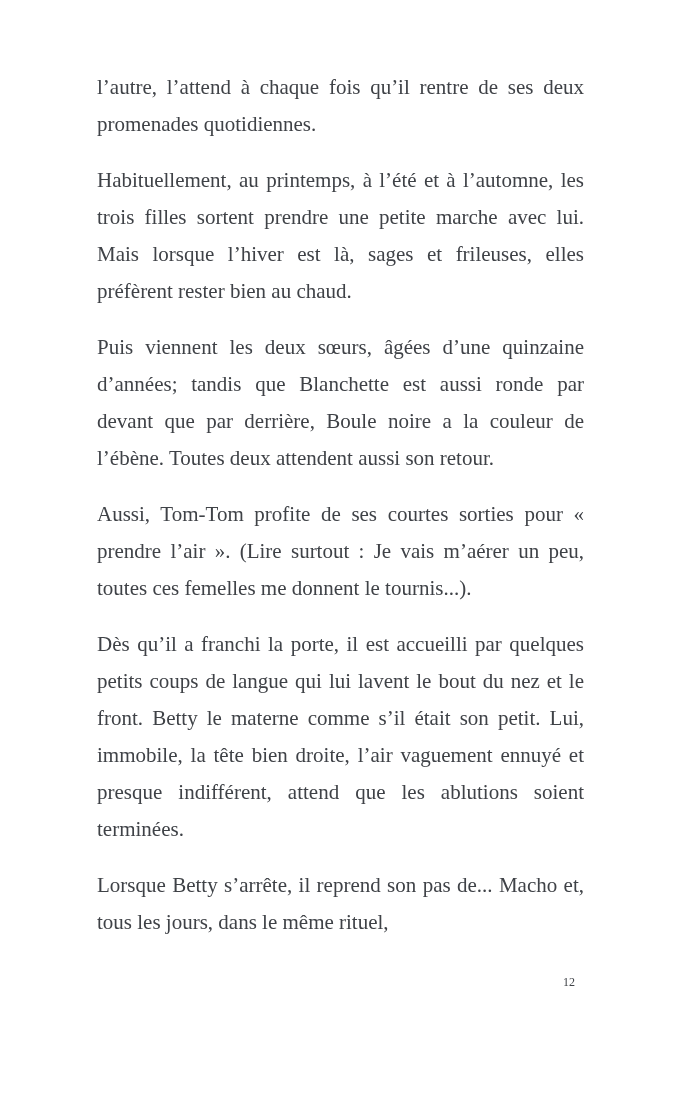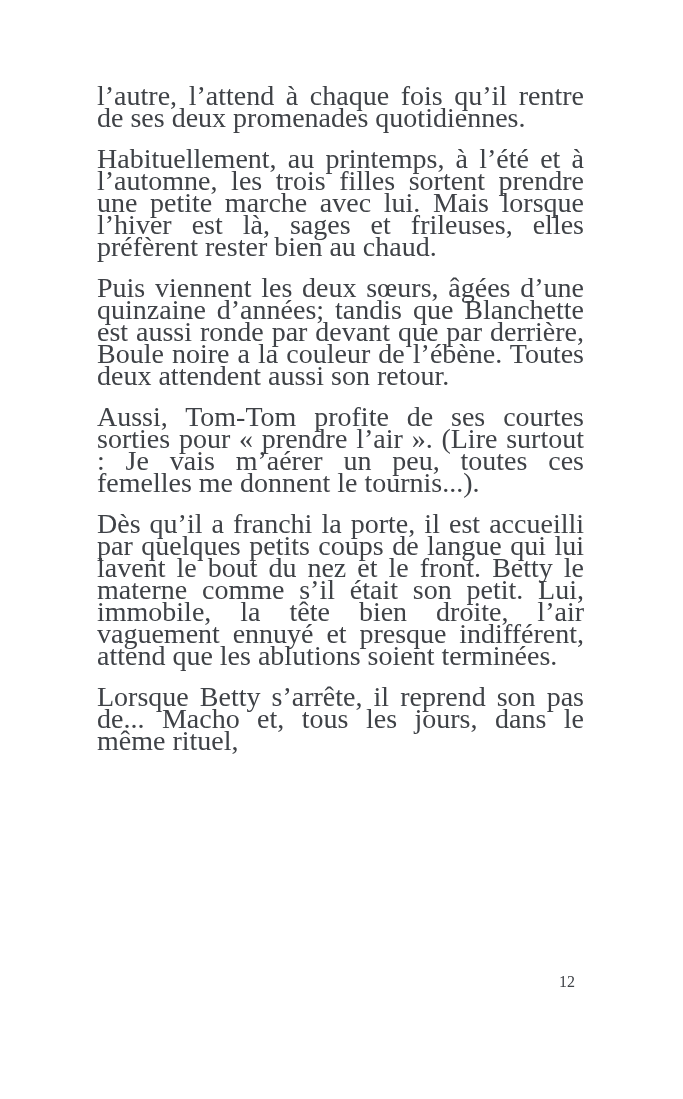--- a/index.html
+++ b/index.html
@@ -18,36 +18,36 @@
       height: 1099px;
       margin: 0 auto;
       background: var(--page-bg);
       overflow: hidden;
       font-family: "Liberation Serif", "DejaVu Serif", serif;
       color: var(--text-color);
     }
     .text-block {
       position: absolute;
       left: 97px;
-      top: 85px;
+      top: 69px;
       width: 487px;
-      font-size: 28px;
-      line-height: 22px;
+      font-size: 21px;
+      line-height: 37px;
       text-align: justify;
       text-justify: inter-word;
     }
     .text-block p {
       margin: 0 0 19px 0;
       padding: 0;
     }
     .page-number {
       position: absolute;
       top: 970px;
       right: 108px;
-      font-size: 16px;
+      font-size: 12px;
       line-height: 24px;
       text-align: right;
       color: var(--text-color);
     }
   </style>
 </head>
 <body>
 
 <div class="book-page">
   <div class="text-block">

